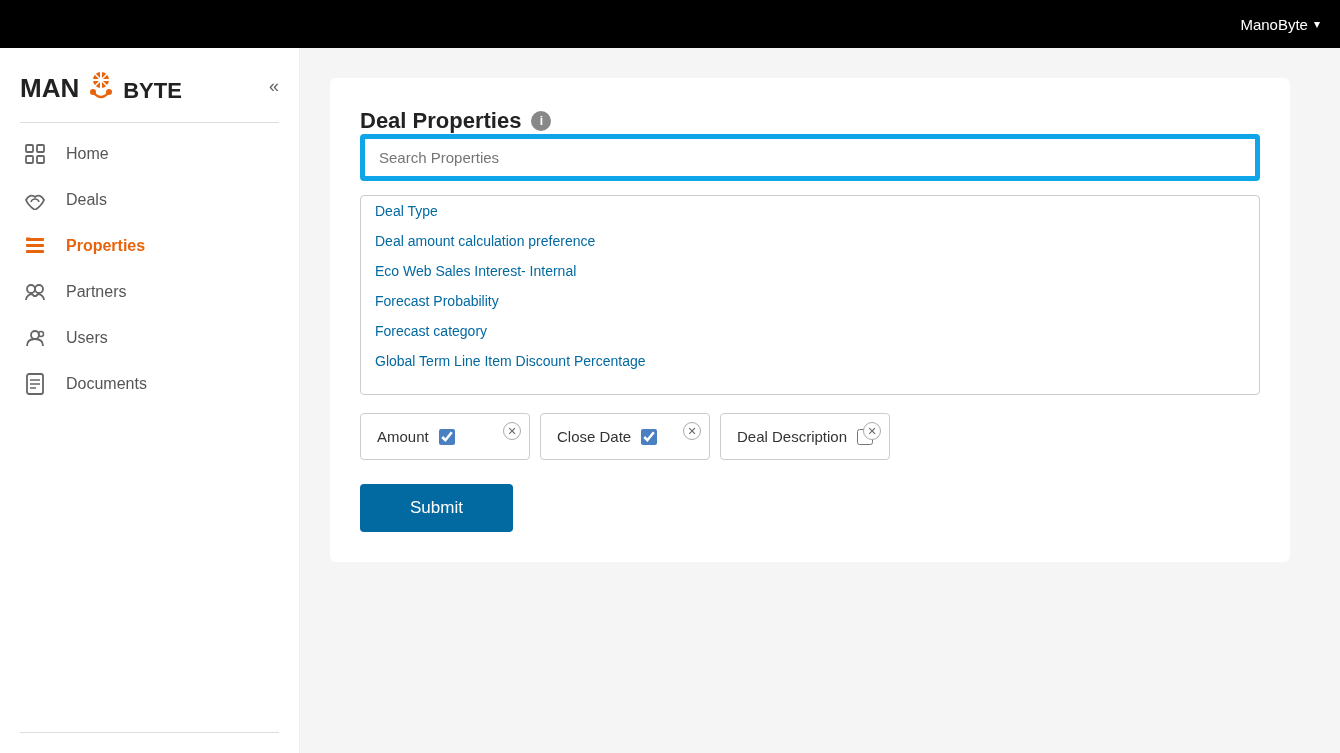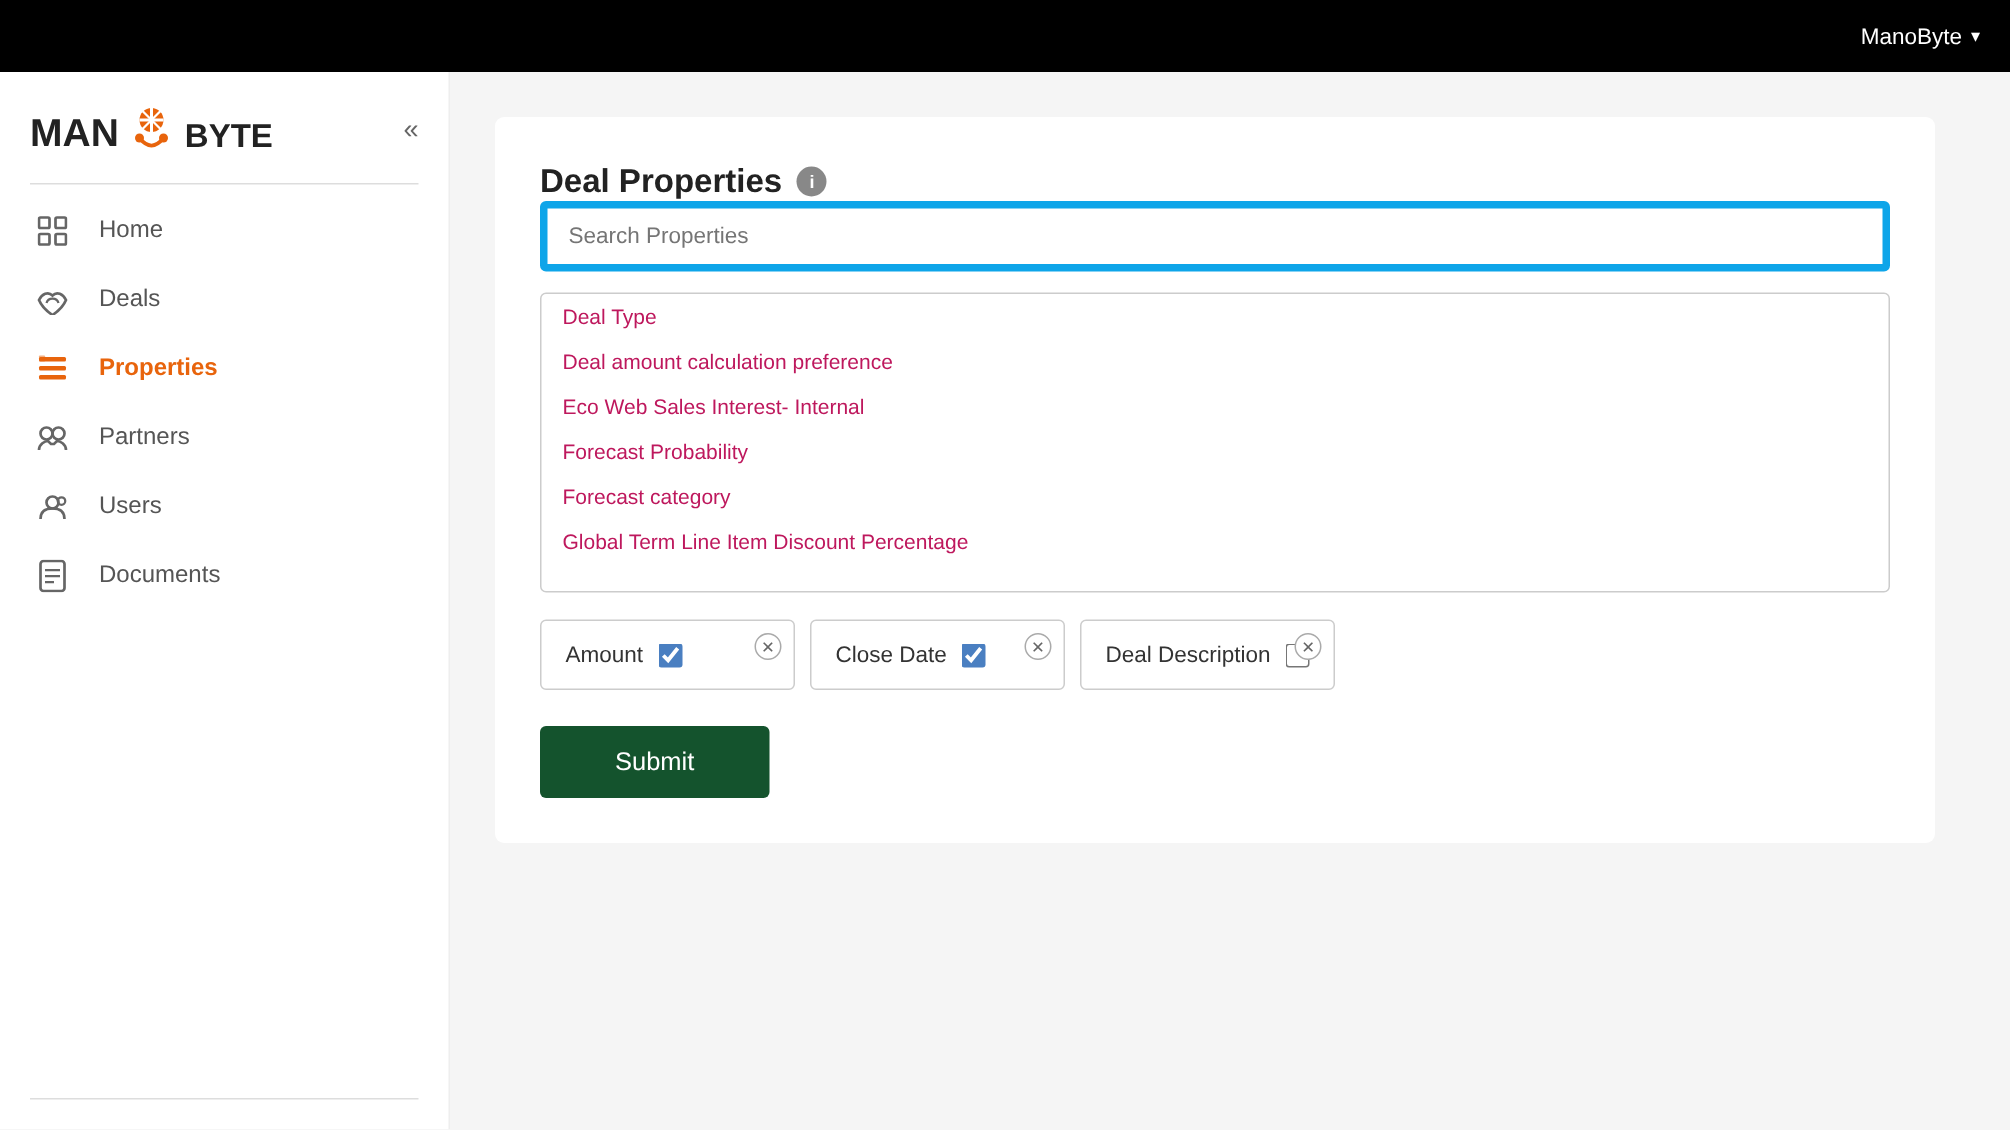--- a/index.html
+++ b/index.html
@@ -156,21 +156,21 @@
       border: 1px solid #ccc;
       border-radius: 4px;
       height: 200px;
       overflow-y: scroll;
       background: white;
       margin-bottom: 18px;
     }
     .property-list-item {
       padding: 7px 14px;
       font-size: 14px;
-      color: #be185d;
+      color: #0369a1;
       cursor: pointer;
     }
 
     
     .property-list::-webkit-scrollbar { width: 10px; }
     .property-list::-webkit-scrollbar-track { background: #f1f1f1; }
     .property-list::-webkit-scrollbar-thumb { background: #bbb; border-radius: 4px; }
 
     
     .tags-row {
@@ -214,21 +214,21 @@
     }
 
     .tag-checkbox {
       width: 16px;
       height: 16px;
       accent-color: #4a7fc1;
       cursor: pointer;
     }
 
     .submit-btn {
-      background: #14532d;
+      background: #0369a1;
       color: white;
       border: none;
       border-radius: 4px;
       padding: 14px 50px;
       font-size: 17px;
       cursor: pointer;
       font-weight: 500;
     }
 
     .topbar-relative {

